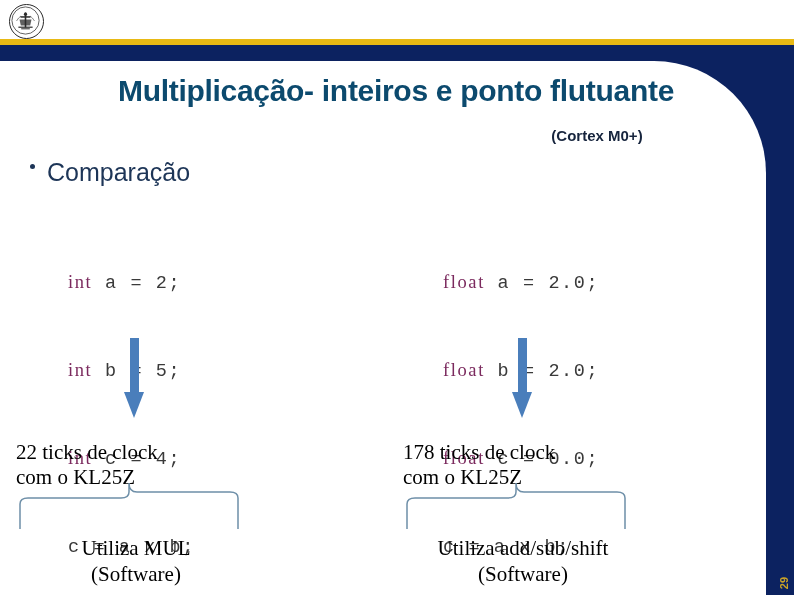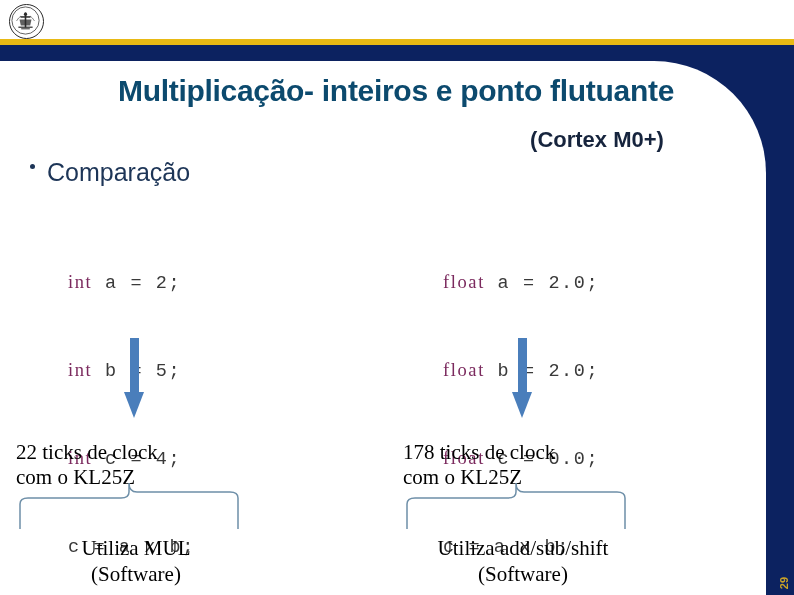--- a/index.html
+++ b/index.html
@@ -78,21 +78,21 @@
     white-space: nowrap;
     margin-left: 20px;
   }
 
   
   .subtitle {
     position: absolute;
     left: 432px; top: 127px;
     width: 330px;
     text-align: center;
-    font-size: 22px;
+    font-size: 15px;
     font-weight: 700;
     color: #16243d;
     white-space: nowrap;
   }
 
   
   .bullet-row {
     position: absolute;
     left: 30px; top: 158px;
     display: flex;

